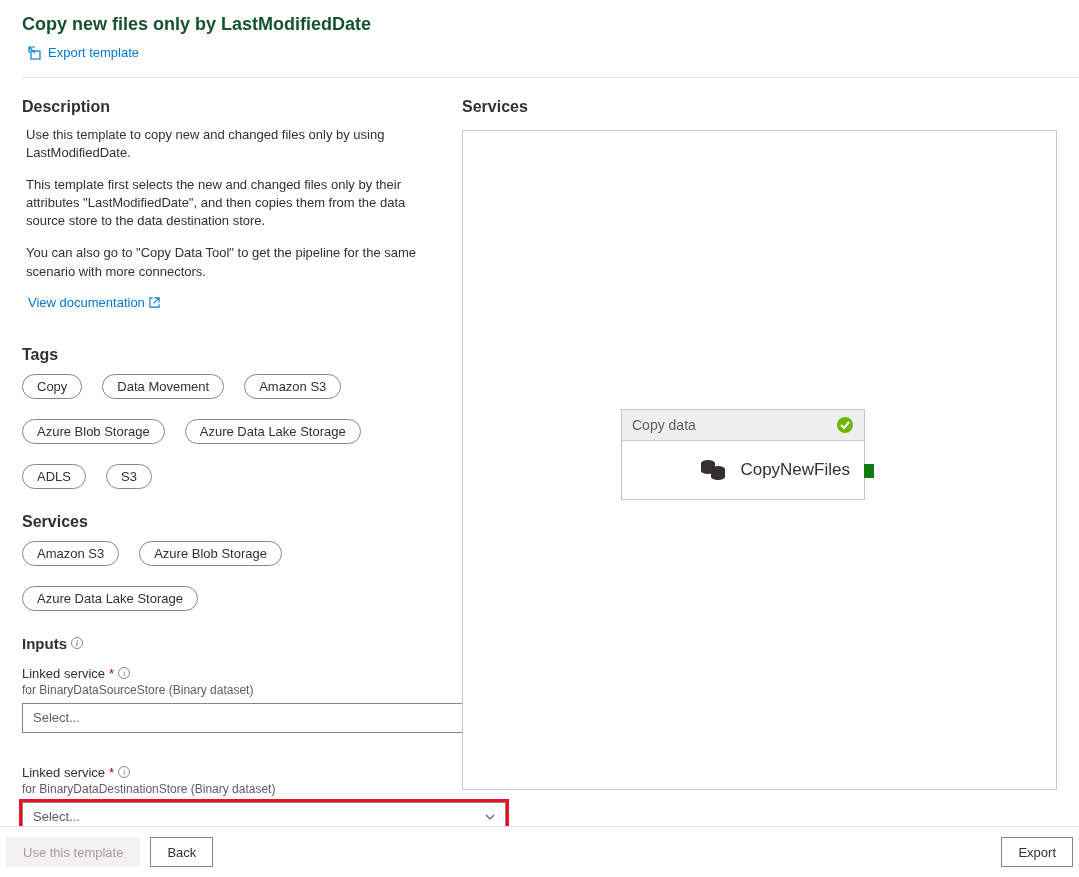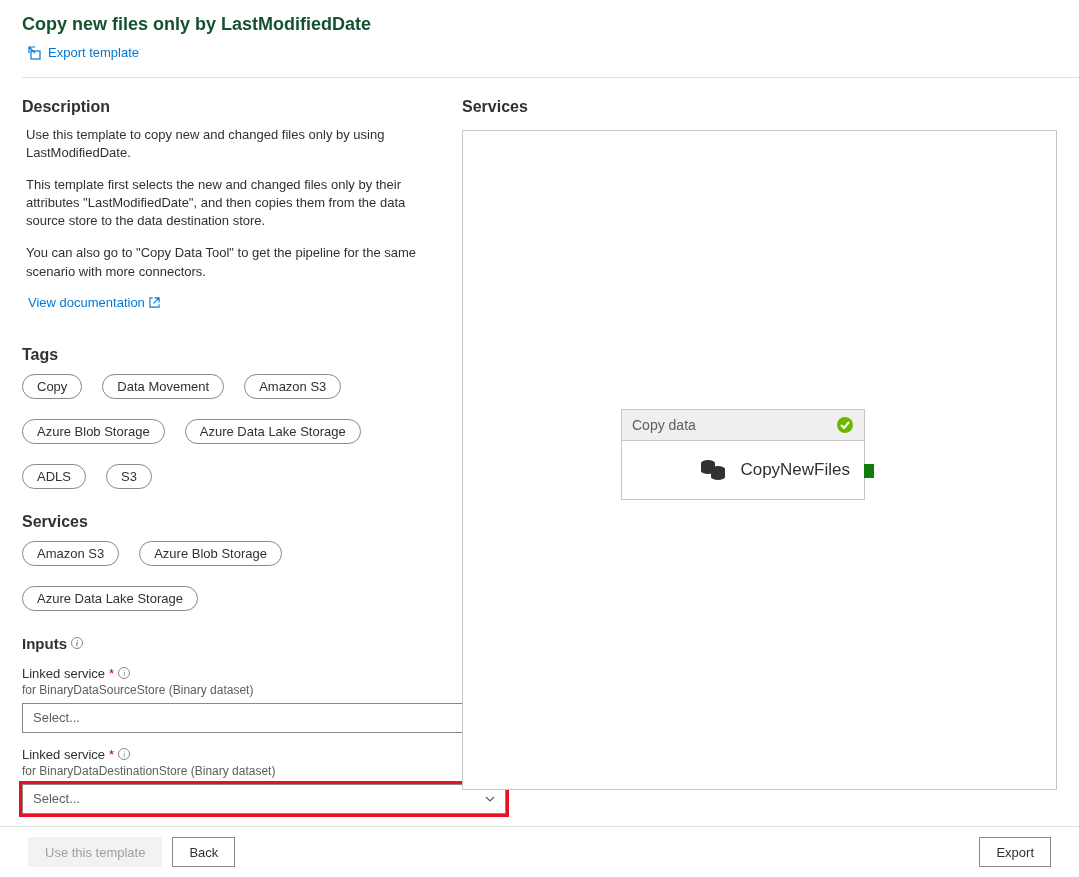--- a/index.html
+++ b/index.html
@@ -89,21 +89,21 @@
     cursor: default;
   }
   .inputs-h {
     font-size: 15px;
     font-weight: 600;
     display: inline-flex;
     align-items: center;
     gap: 4px;
     margin-bottom: 14px;
   }
-  .field-block { margin-bottom: 14px; }
+  .field-block { margin-bottom: 32px; }
   .field-label {
     font-size: 13px;
     color: #323130;
     margin-bottom: 2px;
     display: inline-flex;
     align-items: center;
     gap: 4px;
   }
   .req { color: #a80000; }
   .field-sub {
@@ -174,21 +174,21 @@
     right: -10px;
     top: 54px;
     width: 10px;
     height: 14px;
     background: #107c10;
   }
   .footer {
     position: absolute;
     left: 0; right: 0; bottom: 0;
     border-top: 1px solid #e1dfdd;
-    padding: 10px 28px;
+    padding: 10px 6px;
     display: flex;
     justify-content: space-between;
     align-items: center;
     background: #fff;
   }
   .footer-left { display: flex; gap: 10px; }
   .btn {
     height: 30px;
     padding: 0 16px;
     border: 1px solid #8a8886;

